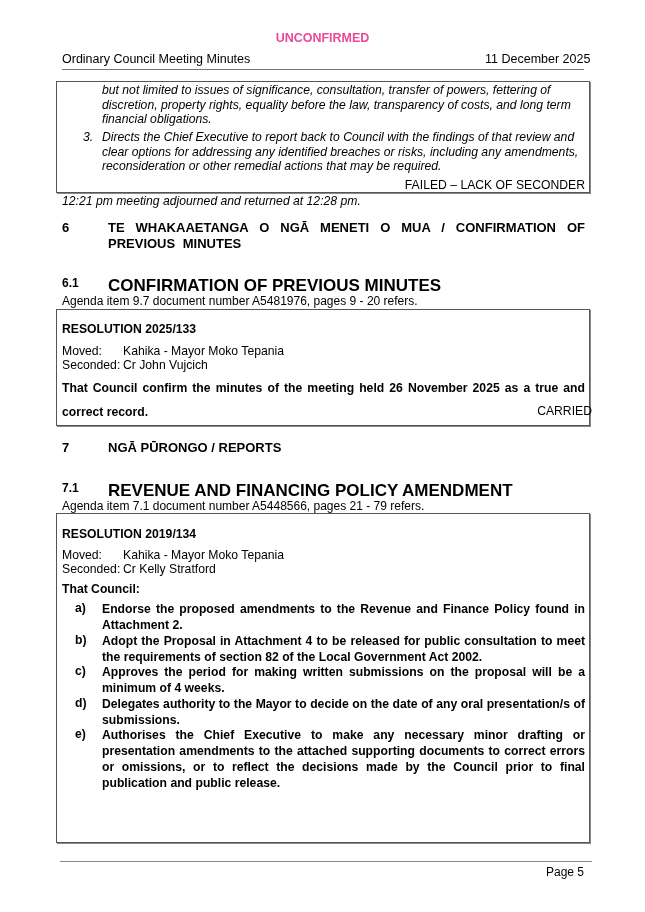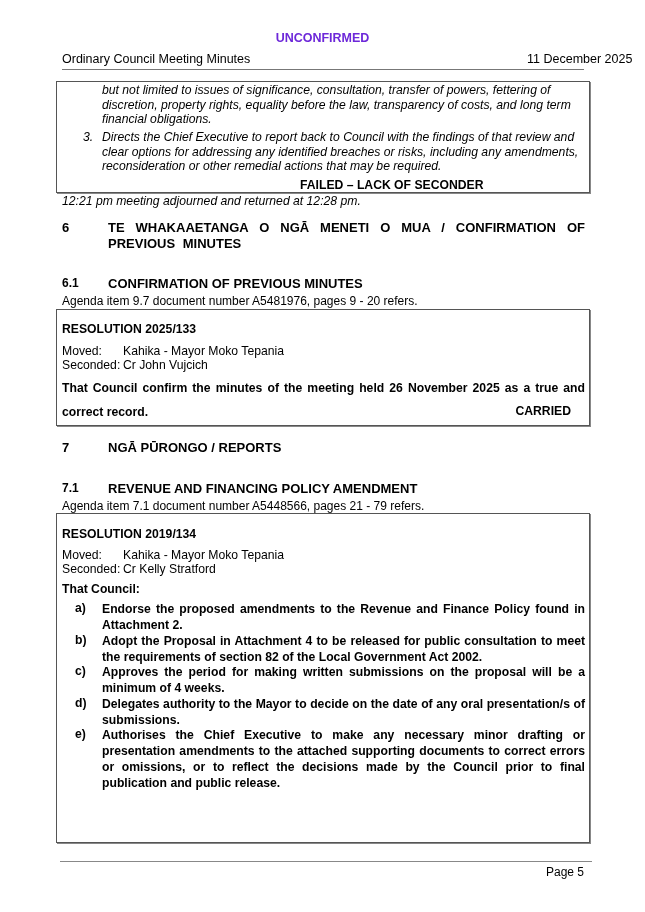--- a/index.html
+++ b/index.html
@@ -1,38 +1,38 @@
 <!DOCTYPE html>
 <html><head>
 <meta charset="utf-8">
 <style>
   html, body { margin: 0; padding: 0; background: #ffffff; }
   body { width: 645px; height: 912px; position: relative; overflow: hidden;
          font-family: "Liberation Sans", sans-serif; color: #000; font-size: 12.2px; }
   .abs { position: absolute; }
-  .watermark { left: 0; width: 645px; top: 31px; text-align: center; color: #6d28d9;
+  .watermark { left: 0; width: 645px; top: 31px; text-align: center; color: #ec4899;
                font-weight: bold; font-size: 12.5px; }
   .hdr-left { left: 62px; top: 52px; font-size: 12.5px; }
-  .hdr-right { right: 172px; top: 52px; font-size: 12.5px; margin-left: 42px; }
+  .hdr-right { right: 172px; top: 52px; font-size: 12.5px; }
   .hdr-right { right: auto; left: 485px; }
   .hdr-rule { left: 62px; width: 522px; top: 69px; height: 0; border-top: 1px solid #777; }
   .box { border: 1px solid #555; box-shadow: 1px 1px 0 #888; background: #fff; }
   .box1 { left: 56px; top: 81px; width: 532px; height: 110px; }
   .ital { font-style: italic; line-height: 14.5px; }
   .cont-text { left: 102px; top: 83px; width: 486px; }
   .item3-num { left: 83px; top: 130px; }
   .item3-text { left: 102px; top: 130px; width: 486px; font-style: italic; }
-  .result { right: 74px; font-weight: bold; }
+  .result { right: 53px; font-weight: normal; text-align: right; }
   .failed { top: 178px; left: 300px; width: 285px; }
   .adjourn { left: 62px; top: 194px; font-style: italic; }
   .h1num { left: 62px; font-weight: bold; font-size: 13px; }
   .h1txt { left: 108px; width: 477px; font-weight: bold; font-size: 13px; line-height: 16px; }
   .h6text { text-align: justify; text-align-last: left; word-spacing: 4px; }
   .h2num { left: 62px; font-weight: bold; font-size: 12px; }
-  .h2txt { left: 108px; font-weight: bold; font-size: 13px; }
+  .h2txt { left: 108px; font-weight: bold; font-size: 17px; }
   .agenda { left: 62px; font-size: 12px; }
   .box2 { left: 56px; top: 309px; width: 532px; height: 115px; }
   .box3 { left: 56px; top: 513px; width: 532px; height: 328px; }
   .res-title { left: 62px; font-weight: bold; }
   .lbl { left: 62px; }
   .val { left: 123px; }
   .bold-para { left: 62px; width: 523px; font-weight: bold; text-align: justify; line-height: 24px; }
   .lst-lbl { left: 75px; font-weight: bold; }
   .lst-txt { left: 102px; width: 483px; font-weight: bold; text-align: justify; line-height: 16px; }
   .foot-rule { left: 60px; width: 532px; top: 861px; border-top: 1px solid #888; }

